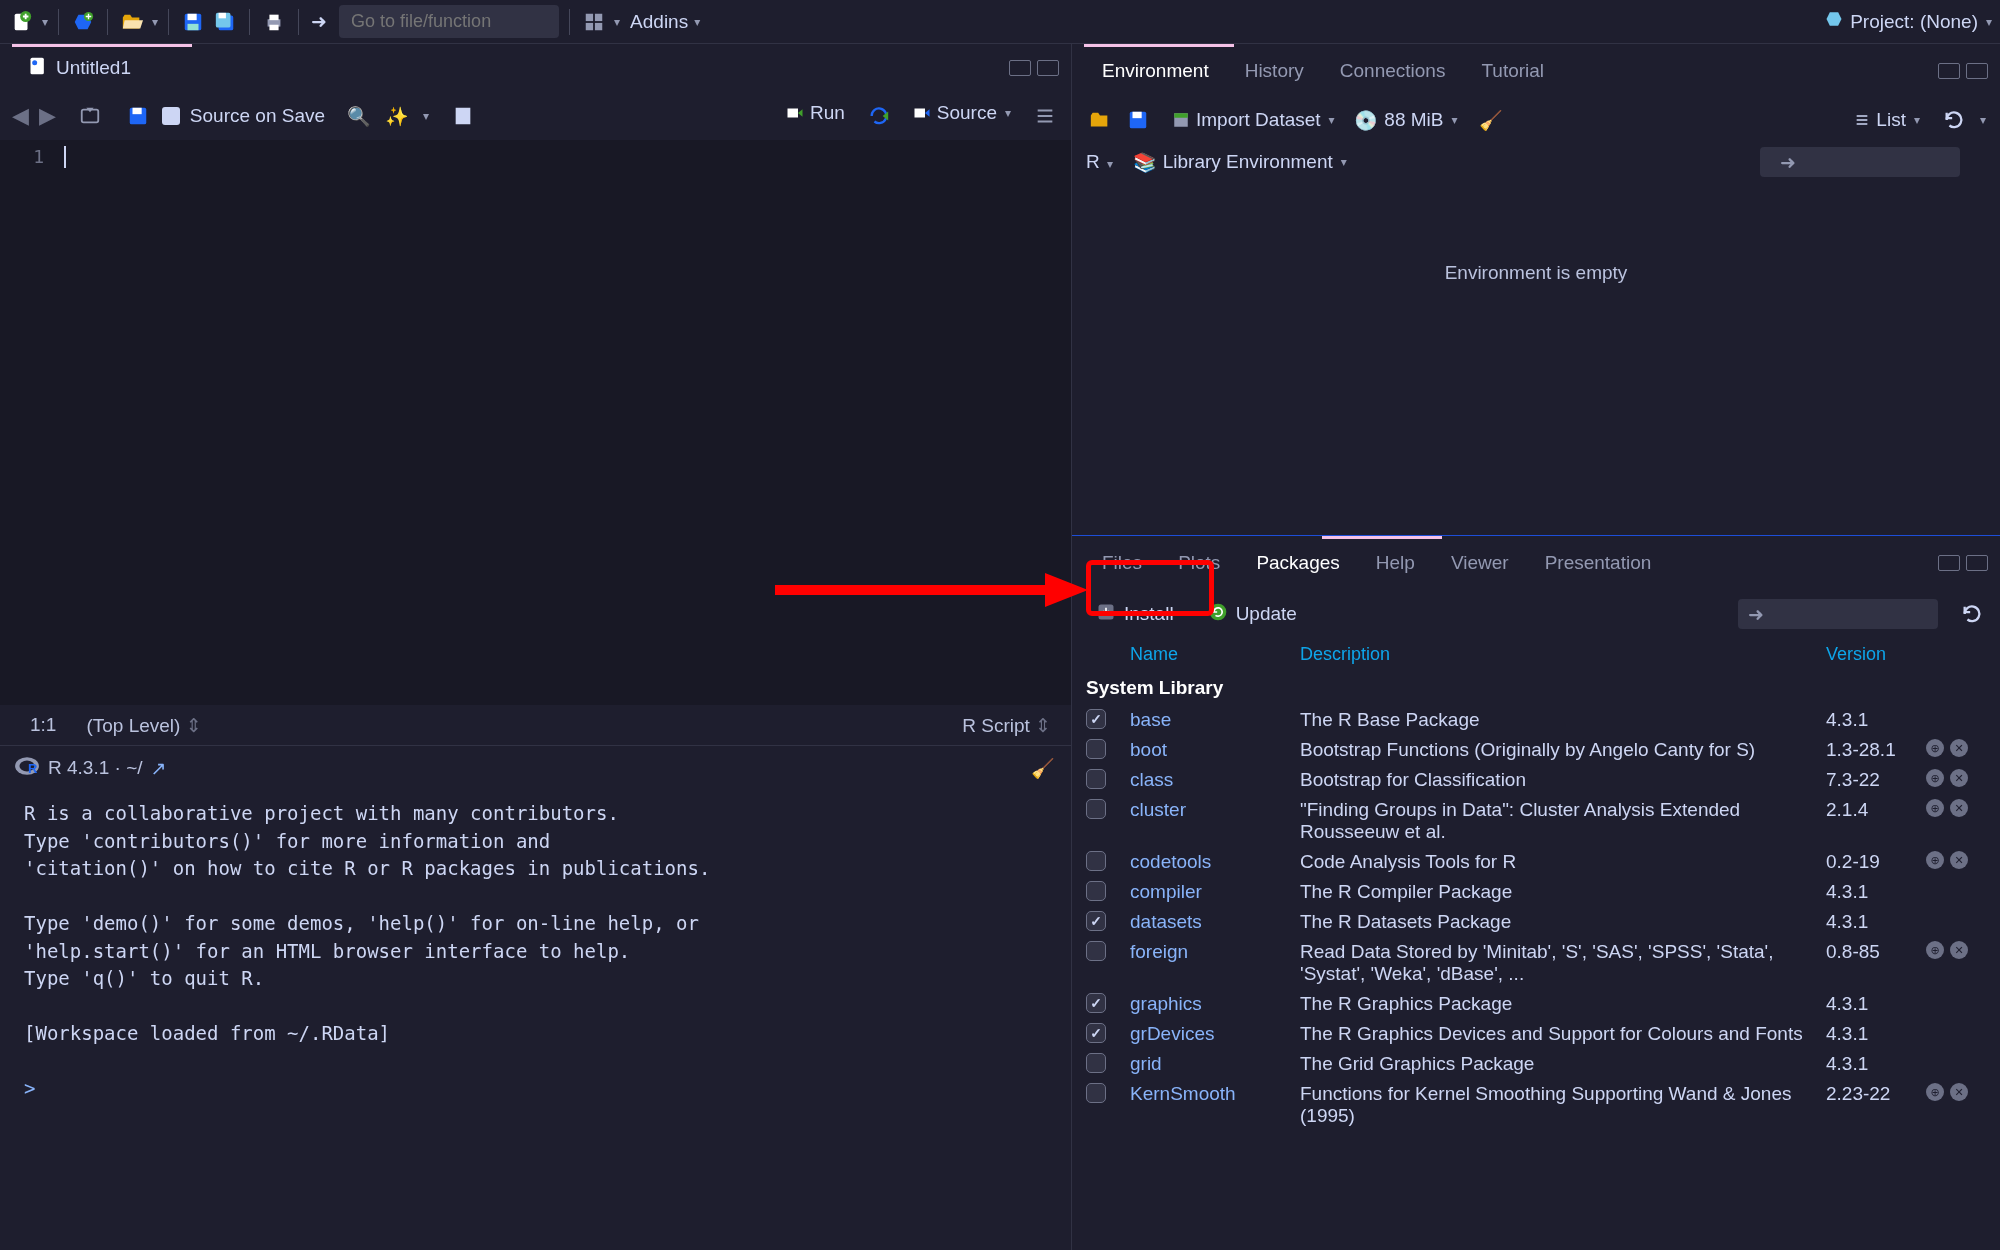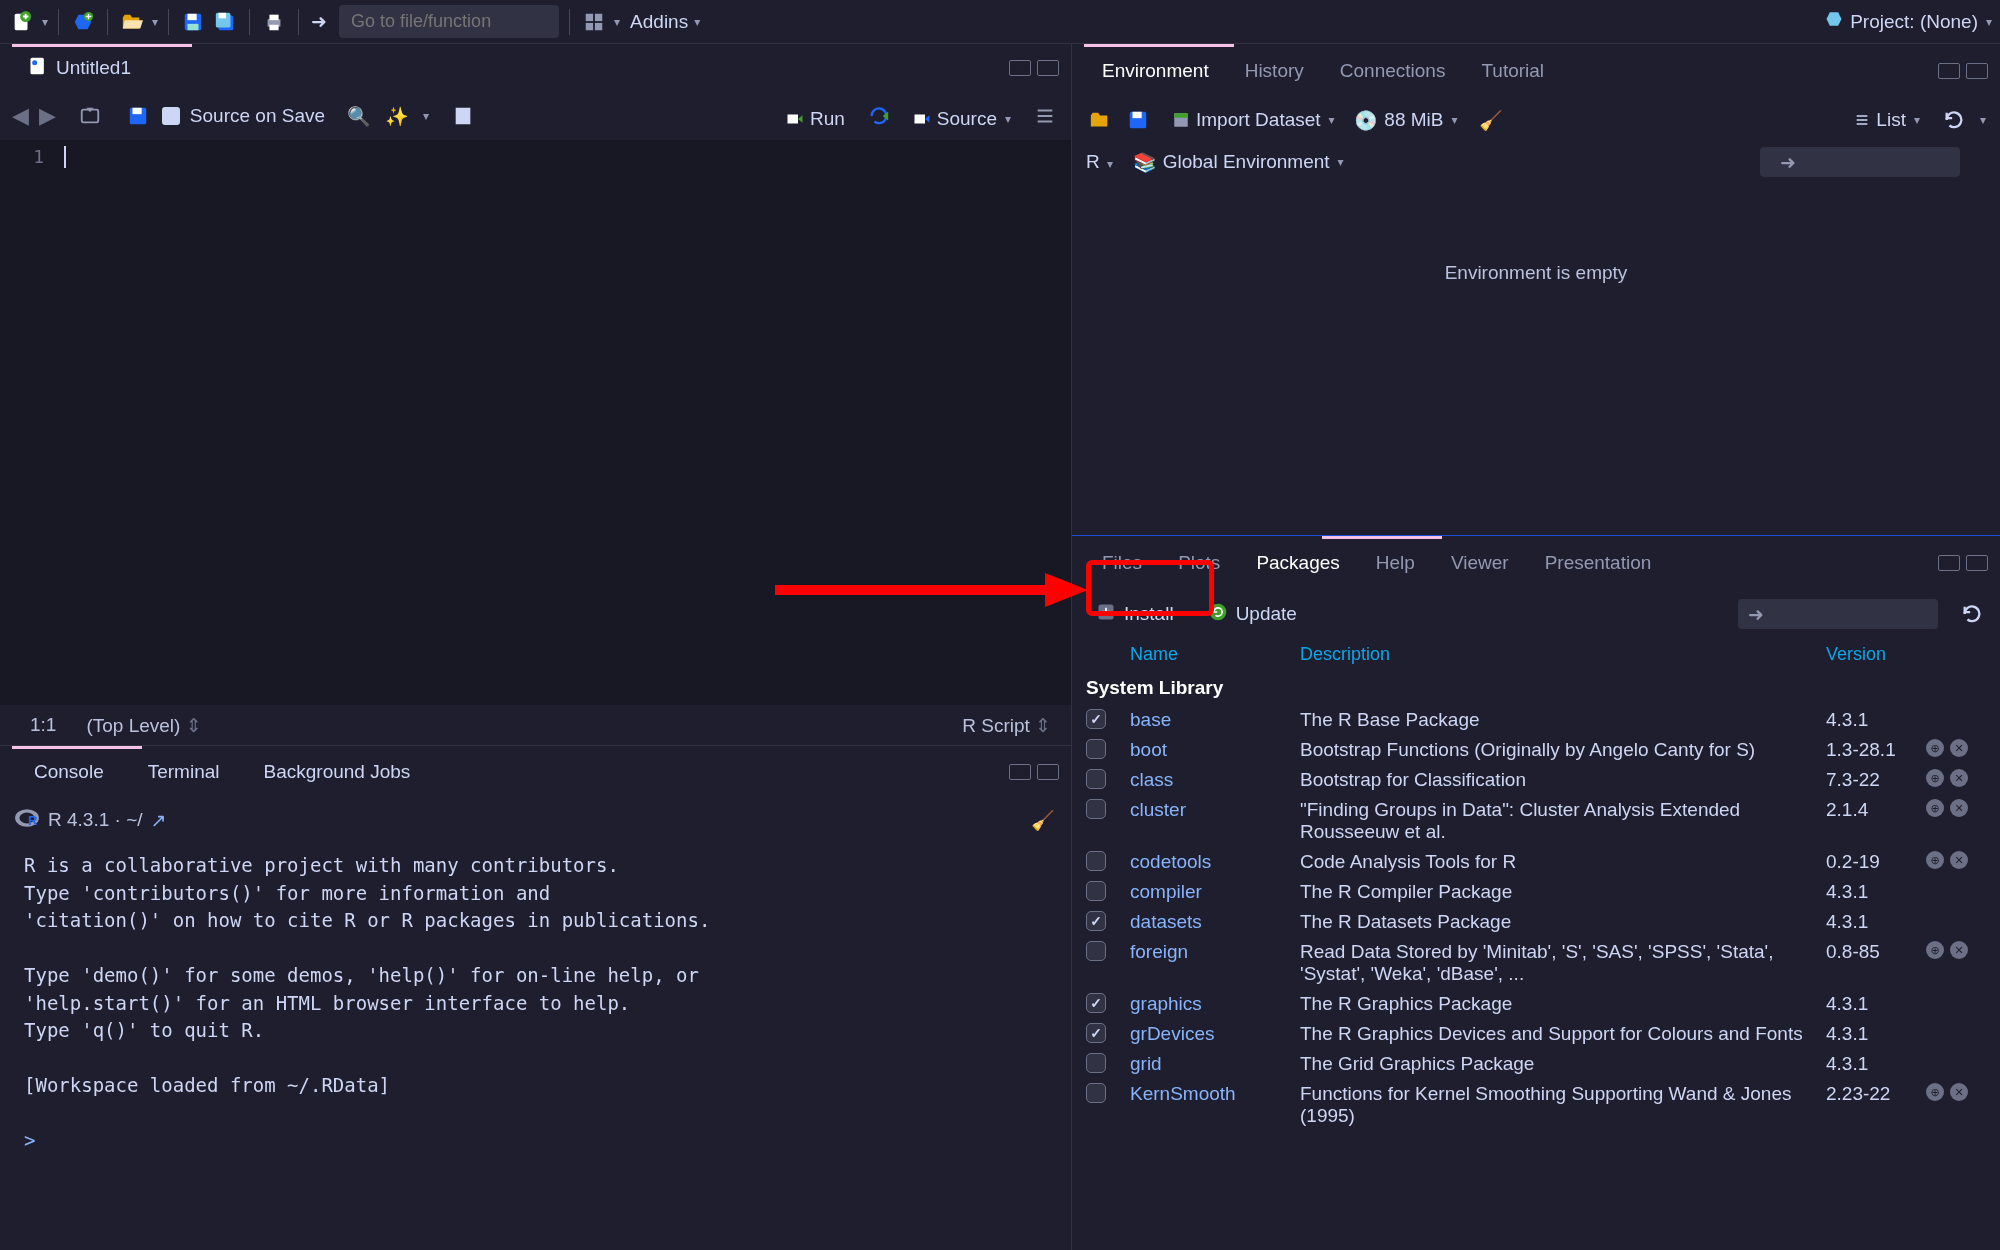--- a/index.html
+++ b/index.html
@@ -187,21 +187,21 @@
         <div class="sep"></div>
         <span class="tb-btn">🔍</span>
         <span class="tb-btn">✨</span>
           <span class="dropdown-caret">▾</span>
         <div class="sep"></div>
         <span class="tb-btn">
             <svg viewBox="0 0 24 24">
               <rect x="4" y="3" width="16" height="18" fill="#cdd6f4"></rect>
             </svg>
           </span>
-        <div style="margin-left:auto;display:flex;align-items:flex-end;gap:10px">
+        <div style="margin-left:auto;display:flex;align-items:flex-start;gap:10px">
           <span class="btn-text">
               <svg width="18" height="18" viewBox="0 0 24 24">
                 <rect x="2" y="6" width="14" height="12" fill="#fff"></rect>
                 <path d="M16 12l6-5v10z" fill="#40a02b"></path>
               </svg>
               <span>Run</span>
             </span>
           <div class="sep"></div>
           <span class="tb-btn">
               <svg viewBox="0 0 24 24">
@@ -233,30 +233,20 @@
           </div>
       </div>
       <div class="status-bar">
         <span>1:1</span>
         <span><span>(Top Level)</span> <span style="color:#6c7086">⇕</span></span>
         <span class="right"><span>R Script</span> <span style="color:#6c7086">⇕</span></span>
       </div>
     </div>
 
     <div class="console-pane">
-      <div class="console-tabs">
-        <div class="accent-top"></div>
-        <div class="tab active">Console</div>
-        <div class="tab">Terminal</div>
-        <div class="tab">Background Jobs</div>
-        <div class="window-controls">
-          <span class="win-ctrl"></span>
-          <span class="win-ctrl"></span>
-        </div>
-      </div>
       <div class="console-header">
         <span><svg width="26" height="26" viewBox="0 0 24 24">
               <ellipse cx="12" cy="12" rx="11" ry="8" fill="#9399b2"></ellipse>
               <ellipse cx="12" cy="12" rx="7" ry="5" fill="#1e1e2e"></ellipse>
               <text x="13" y="18" font-size="12" font-weight="bold" fill="#1e66f5">R</text>
             </svg></span>
         <span>R 4.3.1 · ~/</span>
         <span style="color:#89b4fa">↗</span>
         <span style="margin-left:auto" class="tb-btn">🧹</span>
       </div>
@@ -333,21 +323,21 @@
               </svg>
             </span>
             <span class="dropdown-caret">▾</span>
         </div>
       </div>
       <div class="env-subbar">
         <span><span>R</span> <span class="dropdown-caret">▾</span></span>
         <div class="sep"></div>
         <span class="btn-text">
             <span>📚</span>
-            <span>Global Environment</span>
+            <span>Library Environment</span>
             <span class="dropdown-caret">▾</span>
           </span>
         <input class="search-box" style="margin-left: auto;">
         <span style="position:relative;left:-190px;color:#9399b2">➜</span>
       </div>
       <div class="env-empty">Environment is empty</div>
     </div>
 
     <div class="pkg-pane">
       <div class="pkg-tabs pane-tabs">

